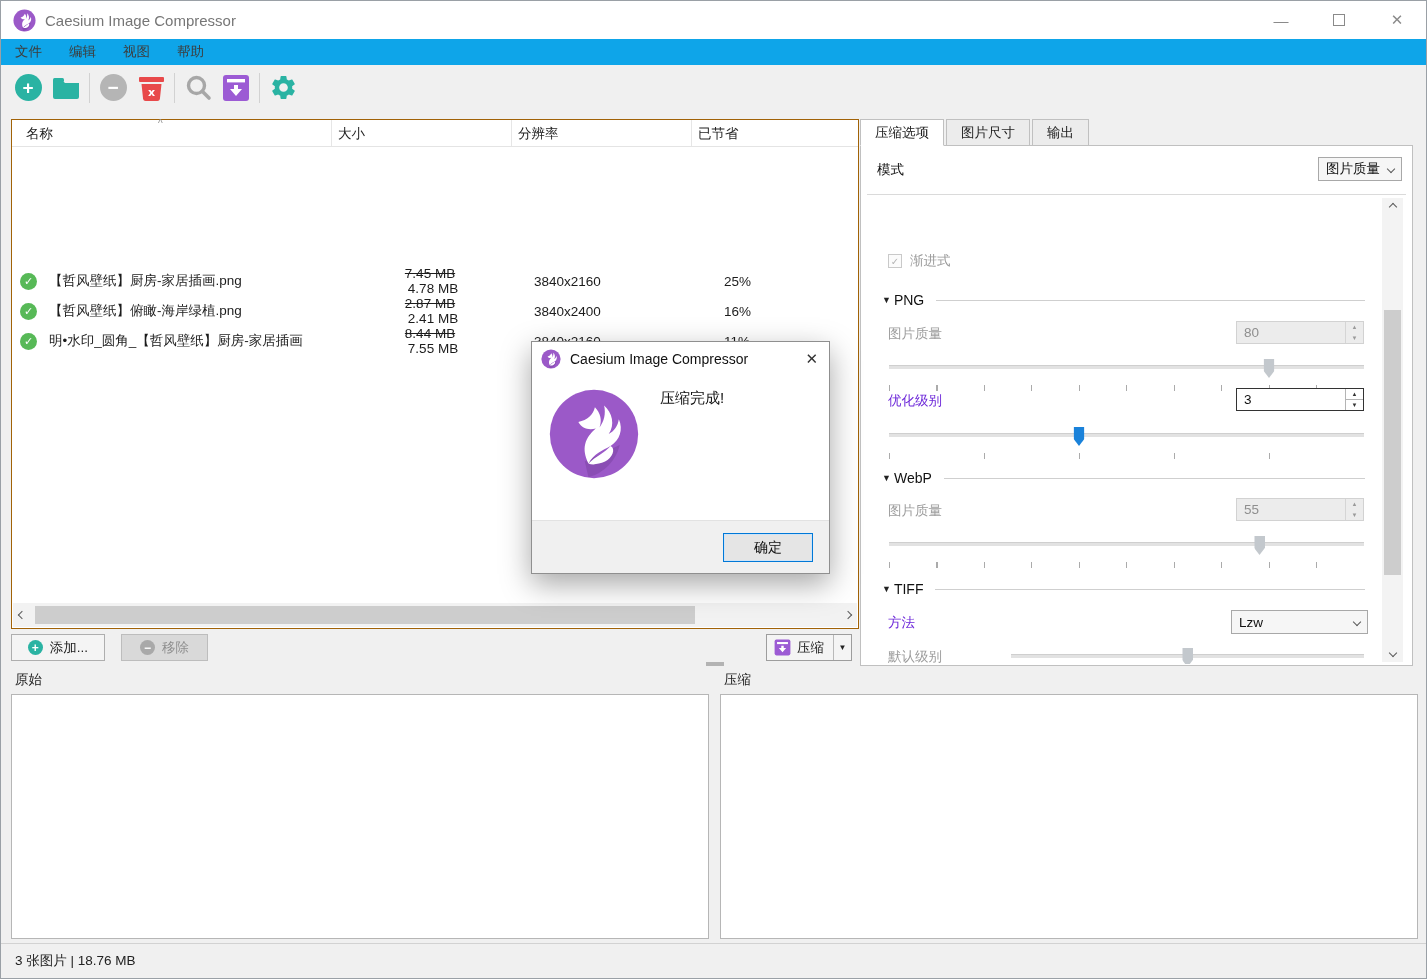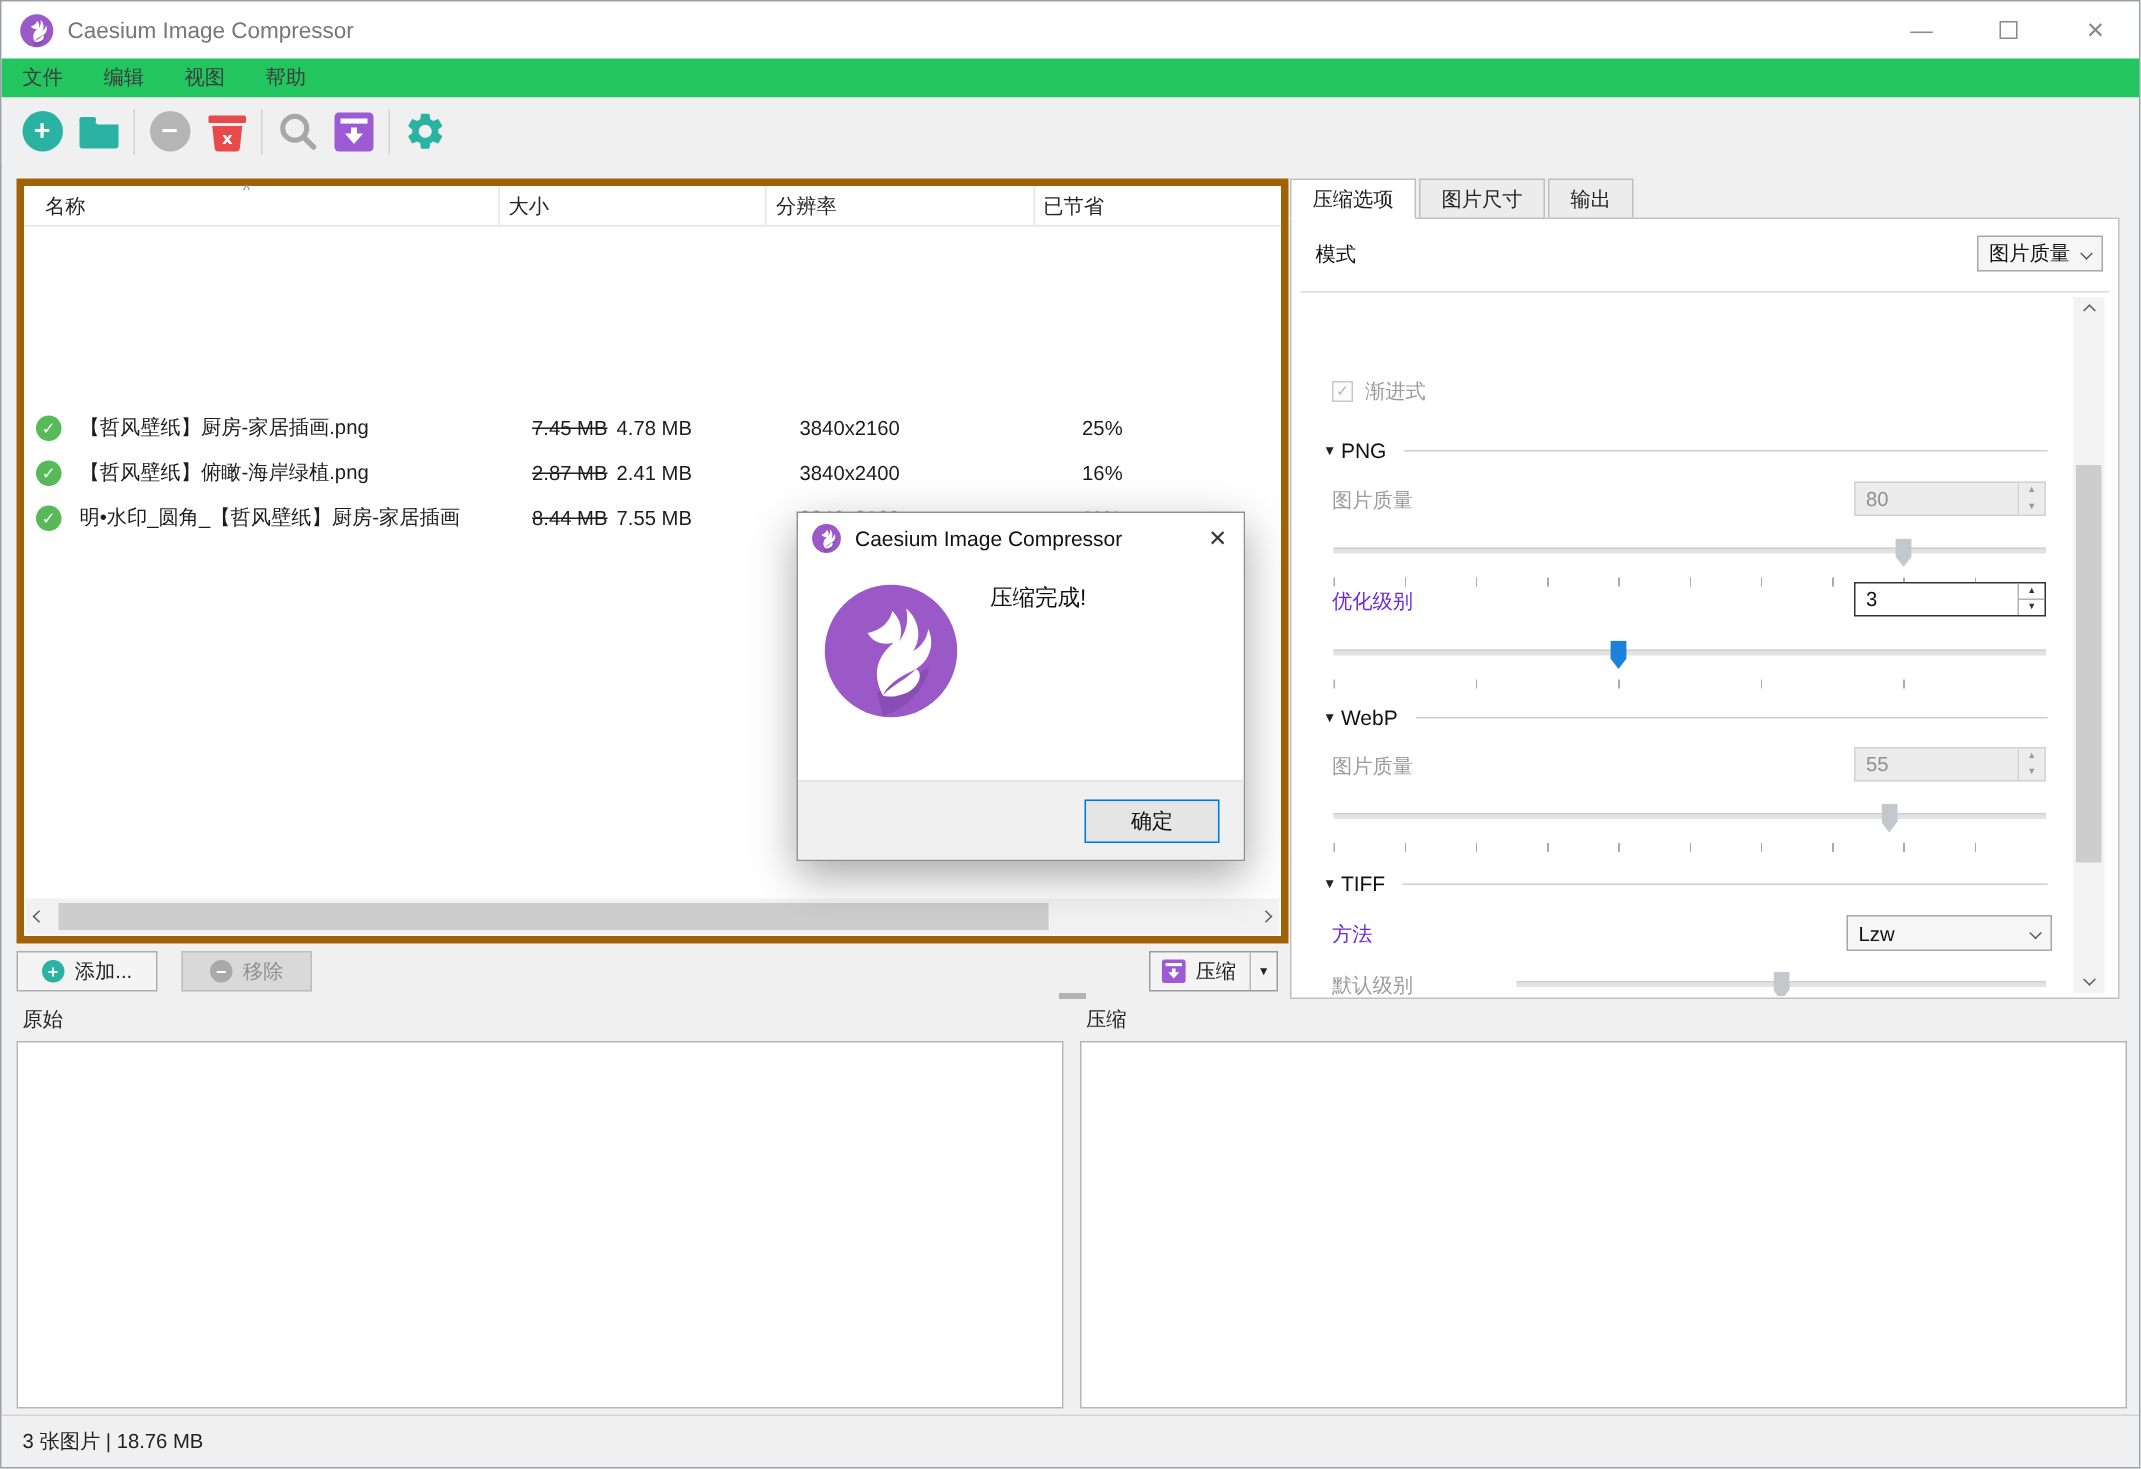--- a/index.html
+++ b/index.html
@@ -11,39 +11,39 @@
     font-size:13.5px; color:#1c1c1c;
   }
   
   .titlebar { position:absolute; left:0; top:0; width:100%; height:38px; background:#fff; display:flex; align-items:center; }
   .titlebar .applogo { margin-left:12px; }
   .titlebar .title { margin-left:9px; font-size:15px; color:#767676; }
   .wincontrols { position:absolute; right:0; top:0; height:38px; display:flex; }
   .wincontrols .wbtn { width:58px; height:38px; display:flex; align-items:center; justify-content:center; color:#8a8a8a; font-size:15px; }
   .wbtn .maxbox { width:12px; height:12px; border:1px solid #8a8a8a; display:block; }
   
-  .menubar { position:absolute; left:0; top:38px; width:100%; height:26px; background:#22c55e; display:flex; align-items:center; gap:27px; padding-left:14px; color:#3d3d3d; }
+  .menubar { position:absolute; left:0; top:38px; width:100%; height:26px; background:#0ea5e9; display:flex; align-items:center; gap:27px; padding-left:14px; color:#3d3d3d; }
   .menubar span { cursor:default; }
   
   .toolbar { position:absolute; left:0; top:64px; width:100%; height:45px; background:#f0f0f0; display:flex; align-items:center; padding-left:8px; }
   .tbtn { width:38px; height:38px; display:flex; align-items:center; justify-content:center; }
   .tsep { width:1px; height:30px; background:#d2d2d2; margin:0 4px; }
   .circle-ic { width:27px; height:27px; border-radius:50%; display:flex; align-items:center; justify-content:center; color:#fff; font-size:19px; font-weight:bold; line-height:1; }
   
-  .table { position:absolute; left:10px; top:118px; width:848px; height:510px; background:#fff; border:5px solid #a16207; }
+  .table { position:absolute; left:10px; top:118px; width:848px; height:510px; background:#fff; border:1px solid #a16207; }
   .thead { position:absolute; left:0; top:0; width:100%; height:27px; border-bottom:1px solid #e4e4e4; display:flex; }
   .th { border-right:1px solid #e6e6e6; padding:5px 0 0 6px; color:#222; position:relative; }
   .th:last-child { border-right:none; }
   .th.c1 { width:320px; padding-left:14px; }
   .th.c2 { width:180px; } .th.c3 { width:180px; } .th.c4 { width:166px; }
   .sortcaret { position:absolute; left:146px; top:-2px; color:#8f8f8f; font-size:10px; }
   .trow { position:absolute; left:0; width:100%; height:30px; display:flex; align-items:center; }
   .td { display:flex; align-items:center; }
   .td.c1 { width:320px; padding-left:8px; }
-  .td.c2 { width:180px; padding-left:22px; }
+  .td.c2 { width:180px; padding-left:22px;flex-direction:column; }
   .td.c3 { width:180px; padding-left:22px; }
   .td.c4 { width:166px; padding-left:32px; }
   .okcircle { width:17px; height:17px; border-radius:50%; background:#57b957; color:#fff; font-size:11px; display:flex; align-items:center; justify-content:center; margin-right:12px; flex:0 0 auto; }
   .oldsize { text-decoration:line-through; margin-right:6px; }
   .hscroll { position:absolute; left:1px; right:1px; bottom:1px; height:24px; background:#f2f2f2; display:flex; align-items:center; }
   .harrow { width:18px; height:24px; display:flex; align-items:center; justify-content:center; color:#555; }
   .htrack { position:relative; flex:1; height:24px; }
   .hthumb { position:absolute; left:4px; top:3px; width:660px; height:18px; background:#cdcdcd; }
   .chev { display:inline-block; width:7px; height:7px; border-right:1.6px solid #5a5a5a; border-bottom:1.6px solid #5a5a5a; }
   .chev.left  { transform:rotate(135deg); }

